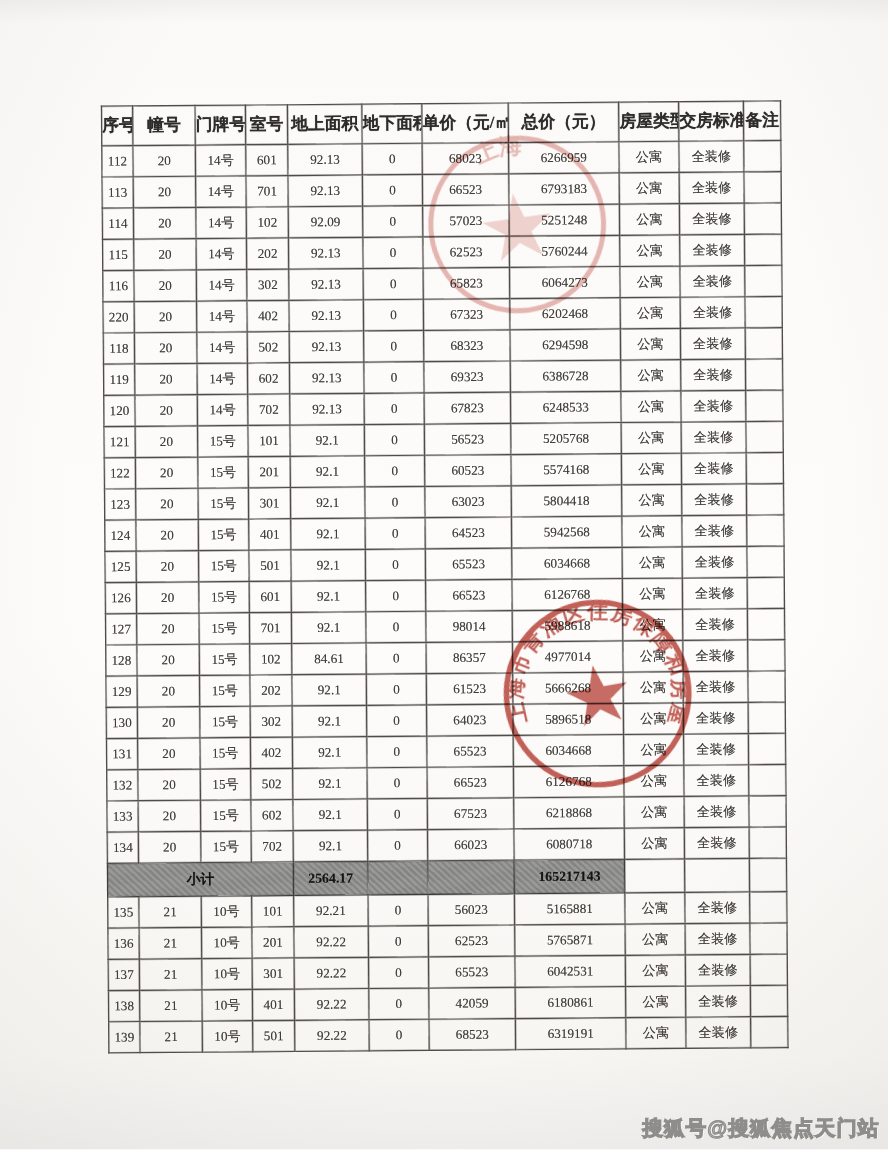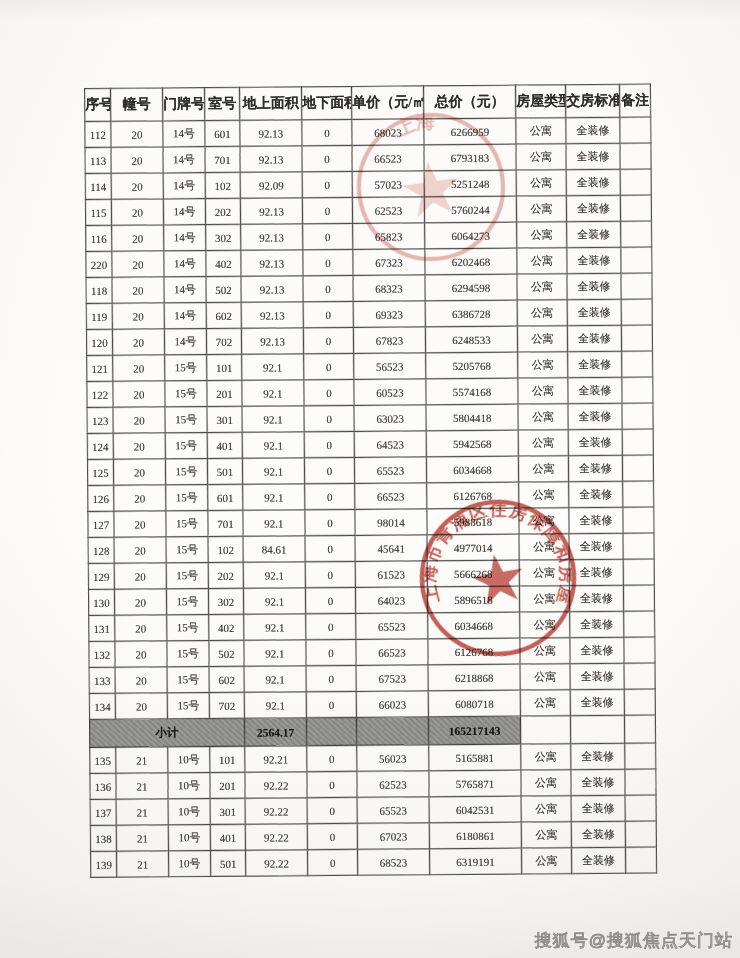--- a/index.html
+++ b/index.html
@@ -30,21 +30,21 @@
     background-image:repeating-linear-gradient(43deg,rgba(255,255,255,0.10) 0 2px,rgba(40,40,40,0.10) 2px 4px);
     color:#141414;font-weight:bold;font-size:11.5px;
     border-color:#3e3c39;
   }
   .stamp{position:absolute;mix-blend-mode:multiply;pointer-events:none;}
   .stamp-top{left:352px;top:108px;opacity:0.42;filter:blur(0.45px);transform:rotate(-8deg);}
   .stamp-mid{left:413px;top:493px;opacity:0.80;filter:blur(0.35px);transform:rotate(-10deg);}
   .watermark{
     position:absolute;right:7px;bottom:6px;
     font-family:"Liberation Sans","DejaVu Sans",sans-serif;
-    font-size:17px;font-weight:normal;letter-spacing:1px;
+    font-size:17px;font-weight:bold;letter-spacing:1px;
     color:#cfcfcd;-webkit-text-stroke:1px #8e8d8a;
     text-shadow:1px 1px 0 rgba(255,255,255,0.95),-1px -1px 0 rgba(255,255,255,0.55),0 0 1px rgba(120,118,114,0.5);
   }
 </style>
 </head>
 <body>
 
 <div class="page">
 
   <div class="scan-wrap">
@@ -286,21 +286,21 @@
             <td>全装修</td>
             <td></td>
           </tr>
           <tr>
             <td>128</td>
             <td>20</td>
             <td>15号</td>
             <td>102</td>
             <td>84.61</td>
             <td>0</td>
-            <td>45641</td>
+            <td>86357</td>
             <td>4977014</td>
             <td>公寓</td>
             <td>全装修</td>
             <td></td>
           </tr>
           <tr>
             <td>129</td>
             <td>20</td>
             <td>15号</td>
             <td>202</td>
@@ -426,21 +426,21 @@
             <td>全装修</td>
             <td></td>
           </tr>
           <tr>
             <td>138</td>
             <td>21</td>
             <td>10号</td>
             <td>401</td>
             <td>92.22</td>
             <td>0</td>
-            <td>67023</td>
+            <td>42059</td>
             <td>6180861</td>
             <td>公寓</td>
             <td>全装修</td>
             <td></td>
           </tr>
           <tr>
             <td>139</td>
             <td>21</td>
             <td>10号</td>
             <td>501</td>

